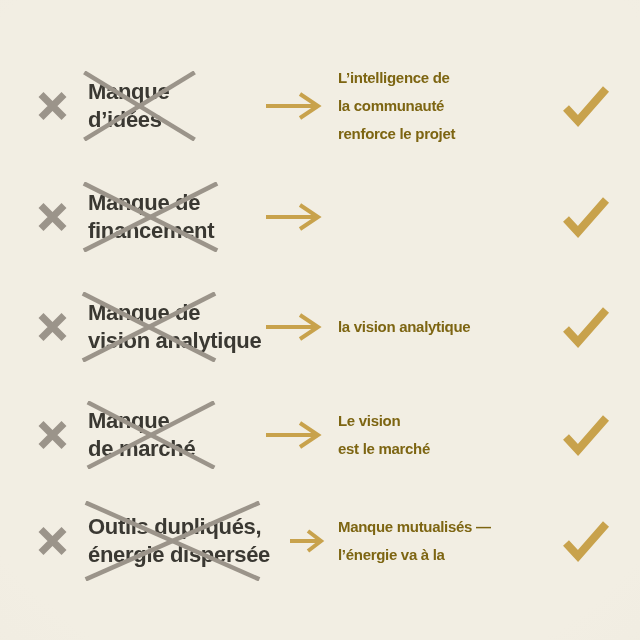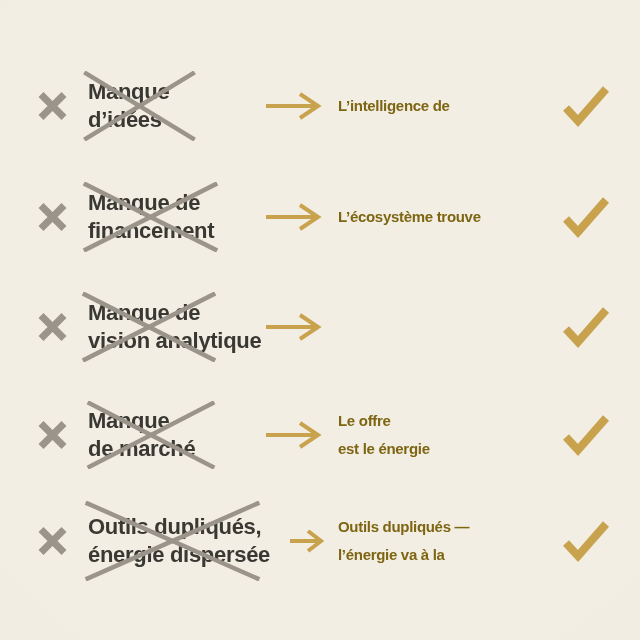--- a/index.html
+++ b/index.html
@@ -64,20 +64,22 @@
     <svg class="centered cross" viewBox="0 0 100 100" preserveAspectRatio="none">
       <line x1="2" y1="2" x2="98" y2="98" stroke="#9b948a" stroke-width="4.5" style="vector-effect:non-scaling-stroke"></line>
       <line x1="98" y1="2" x2="2" y2="98" stroke="#9b948a" stroke-width="4.5" style="vector-effect:non-scaling-stroke"></line>
     </svg>
     <svg class="centered arrow" viewBox="0 0 57 30">
       <path d="M1 15 H51" stroke="#c8a24c" stroke-width="4" fill="none"></path>
       <path d="M35 3 L53 15 L35 27" stroke="#c8a24c" stroke-width="4" fill="none" stroke-linejoin="miter"></path>
     </svg>
     <div class="centered solution">
       <div>L’intelligence de</div>
+      <div>la communauté</div>
+      <div>renforce le projet</div>
     </div>
     <svg class="centered check" viewBox="0 0 48 42">
       <path d="M4 23 L16 36 L44 4" stroke="#c8a24c" stroke-width="8" fill="none" stroke-linejoin="miter"></path>
     </svg>
   </div>
 
   <div class="row row-2">
     <svg class="centered x-icon" viewBox="0 0 33 33">
       <path d="M5 5 L28 28 M28 5 L5 28" stroke="#9b948a" stroke-width="7" stroke-linecap="butt" fill="none"></path>
     </svg>
@@ -87,21 +89,20 @@
     </div>
     <svg class="centered cross" viewBox="0 0 100 100" preserveAspectRatio="none">
       <line x1="2" y1="2" x2="98" y2="98" stroke="#9b948a" stroke-width="4.5" style="vector-effect:non-scaling-stroke"></line>
       <line x1="98" y1="2" x2="2" y2="98" stroke="#9b948a" stroke-width="4.5" style="vector-effect:non-scaling-stroke"></line>
     </svg>
     <svg class="centered arrow" viewBox="0 0 57 30">
       <path d="M1 15 H51" stroke="#c8a24c" stroke-width="4" fill="none"></path>
       <path d="M35 3 L53 15 L35 27" stroke="#c8a24c" stroke-width="4" fill="none" stroke-linejoin="miter"></path>
     </svg>
     <div class="centered solution">
-      <div>L’écosystème trouve</div>
     </div>
     <svg class="centered check" viewBox="0 0 48 42">
       <path d="M4 23 L16 36 L44 4" stroke="#c8a24c" stroke-width="8" fill="none" stroke-linejoin="miter"></path>
     </svg>
   </div>
 
   <div class="row row-3">
     <svg class="centered x-icon" viewBox="0 0 33 33">
       <path d="M5 5 L28 28 M28 5 L5 28" stroke="#9b948a" stroke-width="7" stroke-linecap="butt" fill="none"></path>
     </svg>
@@ -111,20 +112,21 @@
     </div>
     <svg class="centered cross" viewBox="0 0 100 100" preserveAspectRatio="none">
       <line x1="2" y1="2" x2="98" y2="98" stroke="#9b948a" stroke-width="4.5" style="vector-effect:non-scaling-stroke"></line>
       <line x1="98" y1="2" x2="2" y2="98" stroke="#9b948a" stroke-width="4.5" style="vector-effect:non-scaling-stroke"></line>
     </svg>
     <svg class="centered arrow" viewBox="0 0 57 30">
       <path d="M1 15 H51" stroke="#c8a24c" stroke-width="4" fill="none"></path>
       <path d="M35 3 L53 15 L35 27" stroke="#c8a24c" stroke-width="4" fill="none" stroke-linejoin="miter"></path>
     </svg>
     <div class="centered solution">
+      <div>la vision analytique</div>
     </div>
     <svg class="centered check" viewBox="0 0 48 42">
       <path d="M4 23 L16 36 L44 4" stroke="#c8a24c" stroke-width="8" fill="none" stroke-linejoin="miter"></path>
     </svg>
   </div>
 
   <div class="row row-4">
     <svg class="centered x-icon" viewBox="0 0 33 33">
       <path d="M5 5 L28 28 M28 5 L5 28" stroke="#9b948a" stroke-width="7" stroke-linecap="butt" fill="none"></path>
     </svg>
@@ -134,22 +136,22 @@
     </div>
     <svg class="centered cross" viewBox="0 0 100 100" preserveAspectRatio="none">
       <line x1="2" y1="2" x2="98" y2="98" stroke="#9b948a" stroke-width="4.5" style="vector-effect:non-scaling-stroke"></line>
       <line x1="98" y1="2" x2="2" y2="98" stroke="#9b948a" stroke-width="4.5" style="vector-effect:non-scaling-stroke"></line>
     </svg>
     <svg class="centered arrow" viewBox="0 0 57 30">
       <path d="M1 15 H51" stroke="#c8a24c" stroke-width="4" fill="none"></path>
       <path d="M35 3 L53 15 L35 27" stroke="#c8a24c" stroke-width="4" fill="none" stroke-linejoin="miter"></path>
     </svg>
     <div class="centered solution">
-      <div>Le offre</div>
-      <div>est le énergie</div>
+      <div>Le vision</div>
+      <div>est le marché</div>
     </div>
     <svg class="centered check" viewBox="0 0 48 42">
       <path d="M4 23 L16 36 L44 4" stroke="#c8a24c" stroke-width="8" fill="none" stroke-linejoin="miter"></path>
     </svg>
   </div>
 
   <div class="row row-5">
     <svg class="centered x-icon" viewBox="0 0 33 33">
       <path d="M5 5 L28 28 M28 5 L5 28" stroke="#9b948a" stroke-width="7" stroke-linecap="butt" fill="none"></path>
     </svg>
@@ -159,21 +161,21 @@
     </div>
     <svg class="centered cross" viewBox="0 0 100 100" preserveAspectRatio="none">
       <line x1="2" y1="2" x2="98" y2="98" stroke="#9b948a" stroke-width="4.5" style="vector-effect:non-scaling-stroke"></line>
       <line x1="98" y1="2" x2="2" y2="98" stroke="#9b948a" stroke-width="4.5" style="vector-effect:non-scaling-stroke"></line>
     </svg>
     <svg class="centered arrow" viewBox="0 0 36 26">
       <path d="M1 13 H30" stroke="#c8a24c" stroke-width="4" fill="none"></path>
       <path d="M19 3 L32 13 L19 23" stroke="#c8a24c" stroke-width="4" fill="none" stroke-linejoin="miter"></path>
     </svg>
     <div class="centered solution">
-      <div>Outils dupliqués —</div>
+      <div>Manque mutualisés —</div>
       <div>l’énergie va à la</div>
     </div>
     <svg class="centered check" viewBox="0 0 48 42">
       <path d="M4 23 L16 36 L44 4" stroke="#c8a24c" stroke-width="8" fill="none" stroke-linejoin="miter"></path>
     </svg>
   </div>
 
 </div>
 
 </body></html>

